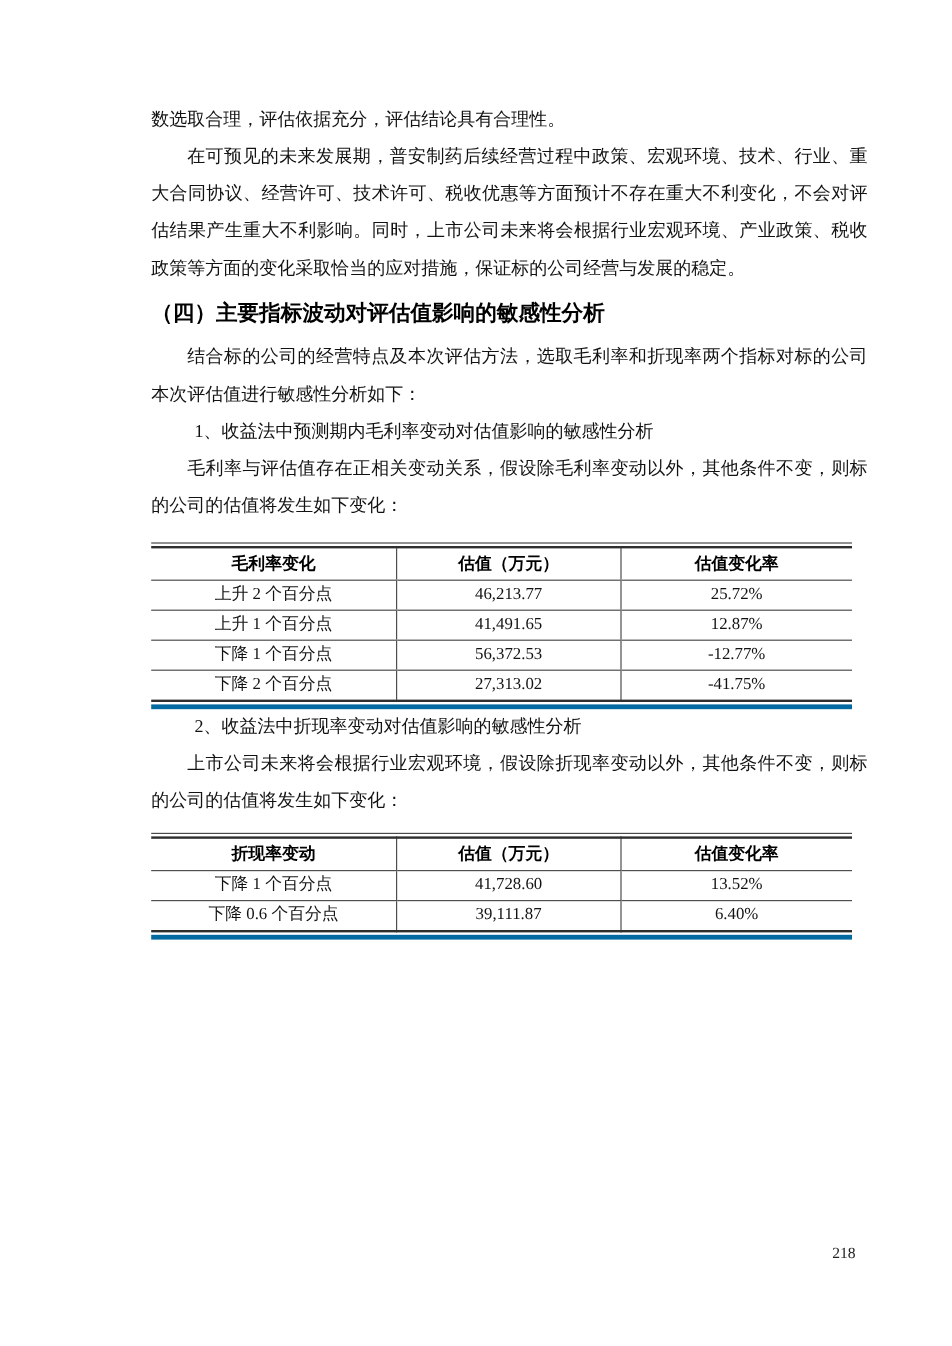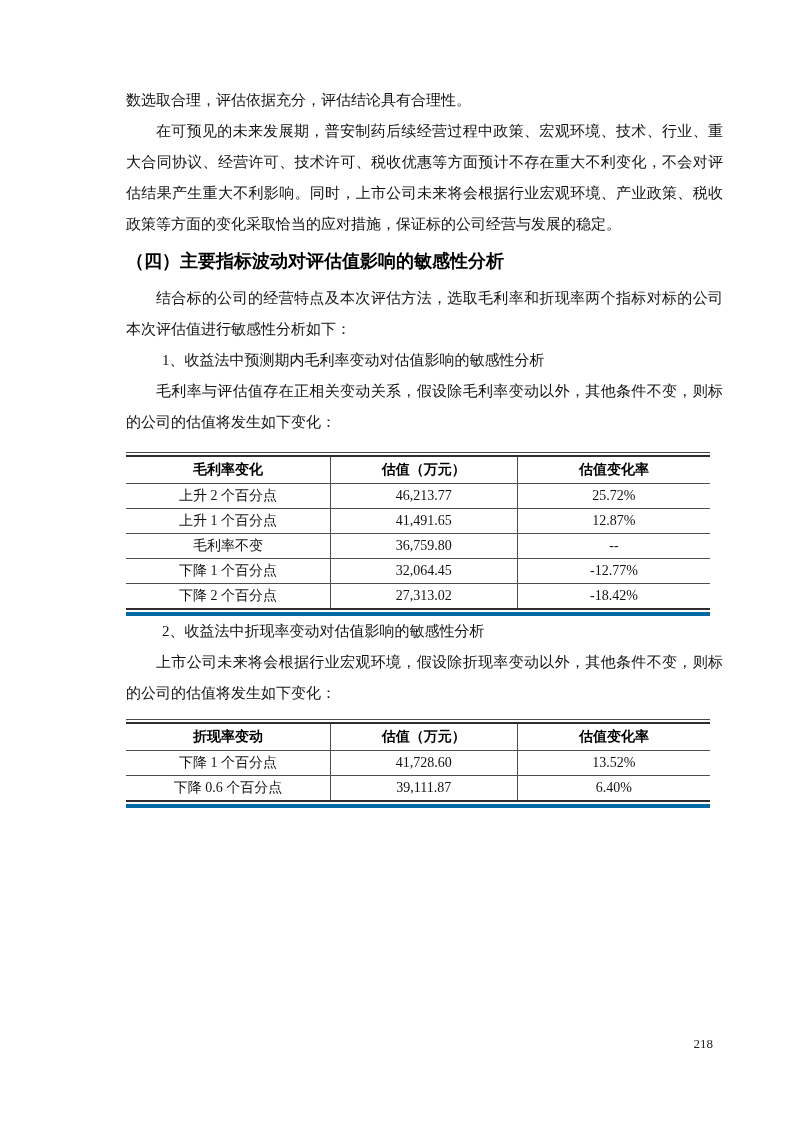--- a/index.html
+++ b/index.html
@@ -116,33 +116,28 @@
           <td>上升 2 个百分点</td>
           <td>46,213.77</td>
           <td>25.72%</td>
         </tr>
         <tr>
           <td>上升 1 个百分点</td>
           <td>41,491.65</td>
           <td>12.87%</td>
         </tr>
         <tr>
-          <td>毛利率不变</td>
-          <td>36,759.80</td>
-          <td>--</td>
-        </tr>
-        <tr>
           <td>下降 1 个百分点</td>
-          <td>32,064.45</td>
+          <td>56,372.53</td>
           <td>-12.77%</td>
         </tr>
         <tr>
           <td>下降 2 个百分点</td>
           <td>27,313.02</td>
-          <td>-18.42%</td>
+          <td>-41.75%</td>
         </tr>
       </tbody>
     </table>
   </div>
 
   <p class="body item-title mt18">2、收益法中折现率变动对估值影响的敏感性分析</p>
 
   <p class="body indent">上市公司未来将会根据行业宏观环境，假设除折现率变动以外，其他条件不变，则标的公司的估值将发生如下变化：</p>
 
   <div class="table-wrap" style="margin-top:10px;">

